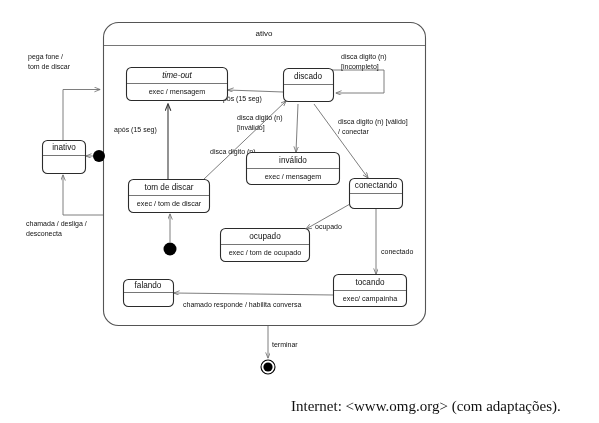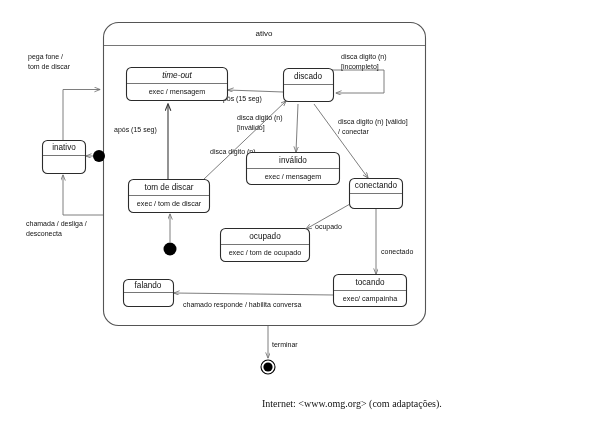--- a/index.html
+++ b/index.html
@@ -82,23 +82,24 @@
     fill: #000000;
   }
   .final-ring {
     fill: #ffffff;
     stroke: #000000;
     stroke-width: 1.1;
   }
   .caption {
     position: absolute;
     font-family: "Liberation Serif", serif;
-    font-size: 10px;
+    font-size: 15px;
     color: #111111;
     white-space: nowrap;
+    margin-left: 29px;
   }
 </style>
 </head>
 <body>
 
 <div id="diagram-root">
 <svg width="599" height="423" viewBox="0 0 599 423" xmlns="http://www.w3.org/2000/svg">
 
   <defs>
     <marker id="arrow" markerWidth="7" markerHeight="7" refX="6.2" refY="2.6" orient="auto" markerUnits="strokeWidth">

